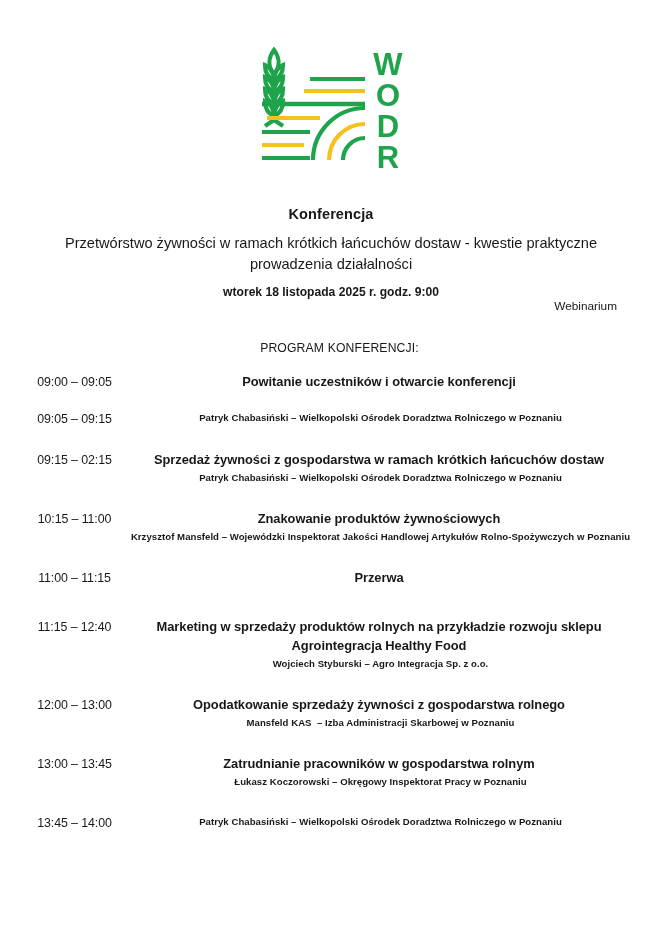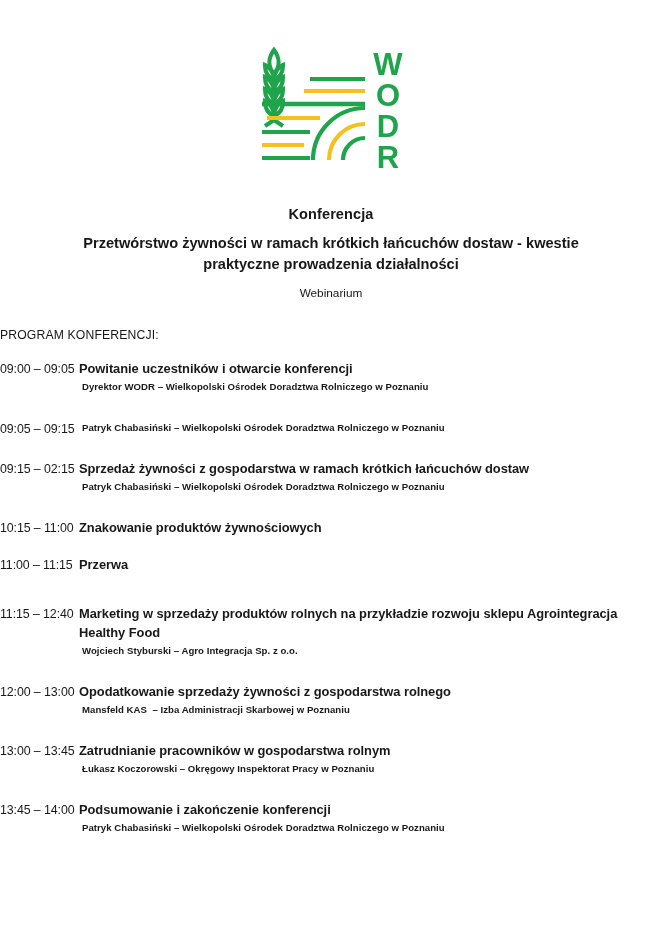--- a/index.html
+++ b/index.html
@@ -33,41 +33,44 @@
     box-sizing: border-box;
   }
   .conf-word {
     font-size: 14.5px;
     font-weight: bold;
     margin-top: 22px;
     letter-spacing: .1px;
   }
   .conf-title {
     font-size: 14.6px;
-    font-weight: bold;
+    font-weight: normal;
     line-height: 1.42;
     margin-top: 11px;
     padding: 0 6px;
   }
   .conf-date {
     font-size: 12.1px;
     font-weight: bold;
     margin-top: 11px;
   }
   .conf-mode {
     font-size: 11.8px;
     font-weight: normal;
-    margin-top: 12px;
+    margin-top: 0;
+    text-align: right;
   }
 
   
   .program {
     margin-top: 28px;
+    padding-left: 35px;
     padding-right: 18px;
     box-sizing: border-box;
+    text-align: center;
   }
   .program-heading {
     font-size: 12.2px;
     font-weight: normal;
     letter-spacing: .15px;
     margin-bottom: 11px;
   }
   .entry {
     display: flex;
     align-items: flex-start;
@@ -149,50 +152,51 @@
       <text x="136" y="62">O</text>
       <text x="136" y="93">D</text>
       <text x="136" y="124">R</text>
     </g>
   </svg>
 </div>
 
 <div class="title-block">
   <div class="conf-word">Konferencja</div>
   <div class="conf-title">Przetwórstwo żywności w ramach krótkich łańcuchów dostaw - kwestie praktyczne prowadzenia działalności</div>
+  <div class="conf-date">wtorek 18 listopada 2025 r. godz. 9:00</div>
   <div class="conf-mode">Webinarium</div>
 </div>
 
 <div class="program">
   <div class="program-heading">PROGRAM KONFERENCJI:</div>
   <div id="entries">
       <div class="entry">
         <div class="entry-time">09:00 – 09:05</div>
         <div class="entry-body">
           <div class="entry-title">Powitanie uczestników i otwarcie konferencji</div>
-          <div class="entry-speaker">Dyrektor WODR – Wielkopolski Ośrodek Doradztwa Rolniczego w Poznaniu</div>
         </div>
       </div>
       <div class="entry">
         <div class="entry-time">09:05 – 09:15</div>
         <div class="entry-body">
           <div class="entry-speaker">Patryk Chabasiński – Wielkopolski Ośrodek Doradztwa Rolniczego w Poznaniu</div>
         </div>
       </div>
       <div class="entry">
         <div class="entry-time">09:15 – 02:15</div>
         <div class="entry-body">
           <div class="entry-title">Sprzedaż żywności z gospodarstwa w ramach krótkich łańcuchów dostaw</div>
           <div class="entry-speaker">Patryk Chabasiński – Wielkopolski Ośrodek Doradztwa Rolniczego w Poznaniu</div>
         </div>
       </div>
       <div class="entry">
         <div class="entry-time">10:15 – 11:00</div>
         <div class="entry-body">
           <div class="entry-title">Znakowanie produktów żywnościowych</div>
+          <div class="entry-speaker">Krzysztof Mansfeld – Wojewódzki Inspektorat Jakości Handlowej Artykułów Rolno-Spożywczych w Poznaniu</div>
         </div>
       </div>
       <div class="entry no-speaker">
         <div class="entry-time">11:00 – 11:15</div>
         <div class="entry-body">
           <div class="entry-title">Przerwa</div>
         </div>
       </div>
       <div class="entry">
         <div class="entry-time">11:15 – 12:40</div>
@@ -211,18 +215,17 @@
       <div class="entry">
         <div class="entry-time">13:00 – 13:45</div>
         <div class="entry-body">
           <div class="entry-title">Zatrudnianie pracowników w gospodarstwa rolnym</div>
           <div class="entry-speaker">Łukasz Koczorowski – Okręgowy Inspektorat Pracy w Poznaniu</div>
         </div>
       </div>
       <div class="entry">
         <div class="entry-time">13:45 – 14:00</div>
         <div class="entry-body">
-          <div class="entry-title">Podsumowanie i zakończenie konferencji</div>
           <div class="entry-speaker">Patryk Chabasiński – Wielkopolski Ośrodek Doradztwa Rolniczego w Poznaniu</div>
         </div>
       </div>
     </div>
 </div>
 
 </body></html>

